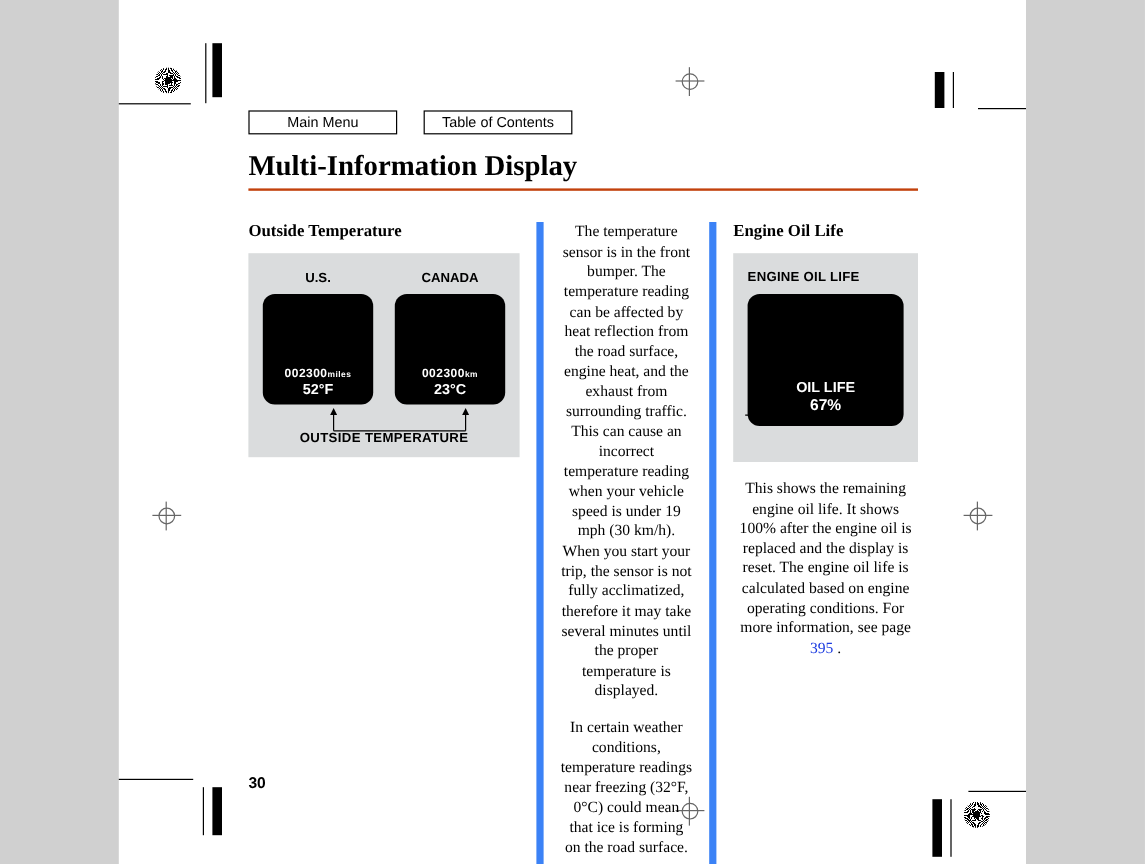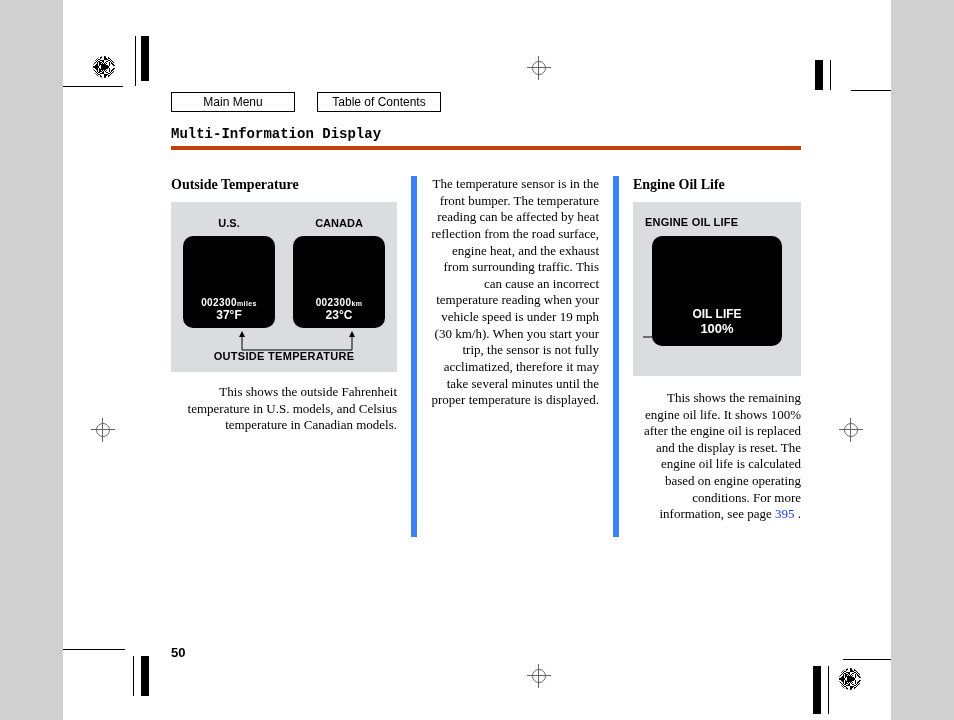--- a/index.html
+++ b/index.html
@@ -4,21 +4,21 @@
 <style>
   :root{
     --ink:#000;
     --link:#1a3ae0;
     --grey-fig:#dadcdd;
     --paper:#fff;
     font-family: "Times New Roman", Georgia, serif;
   }
   html,body{margin:0;padding:0;background:#d0d0d0;}
   .sheet{
-    width:828px;height:720px;background:var(--paper);position:relative;
+    width:756px;height:720px;background:var(--paper);position:relative;
     margin:0 auto;box-sizing:border-box;
   }
 
   
   .sun{position:absolute;width:22px;height:22px;border-radius:50%;
     background:
       radial-gradient(circle at 50% 50%, #000 0 3px, transparent 3px),
       repeating-conic-gradient(#000 0 4deg, transparent 4deg 8deg);
     -webkit-mask:radial-gradient(circle,#000 0 11px, transparent 11px);
   }
@@ -57,27 +57,27 @@
   .cbr .h{width:48px;bottom:60px;right:0}
   .cbr .v{height:48px;bottom:6px;right:62px}
   .cbr .bar{height:48px;bottom:6px;right:70px}
 
   
   .page{
     position:absolute;left:108px;right:90px;top:92px;bottom:60px;
   }
   .nav{display:flex;gap:22px;margin-bottom:14px;font-family:Arial,Helvetica,sans-serif;font-size:12px}
   .nav a{border:1px solid #000;padding:2px 6px;background:#fff;color:#000;text-decoration:none;display:inline-block;min-width:110px;text-align:center}
-  h1{font-size:14px;font-weight:bold;margin:0 0 4px;padding-bottom:4px;border-bottom:4px solid #c2410c;font-family:Liberation Mono, monospace}
+  h1{font-size:24px;font-weight:bold;margin:0 0 4px;padding-bottom:4px;border-bottom:2px solid #c2410c;font-family:Liberation Serif, serif}
   .cols{display:flex;gap:0;margin-top:26px}
   .col{flex:1;padding:0 14px;border-right:6px solid #3b82f6;font-size:13px;line-height:1.28}
   .col:first-child{padding-left:0}
   .col:last-child{padding-right:0;border-right:none}
   h3{font-family:"Times New Roman",serif;font-size:14px;margin:0 0 8px}
-  p{margin:0 0 14px;text-align:right}
+  p{margin:0 0 14px;text-align:center}
   .link{color:var(--link)}
 
   
   .fig{background:var(--grey-fig);padding:14px 12px 10px;margin-bottom:12px;font-family:Arial,Helvetica,sans-serif}
   .fig-row{display:flex;justify-content:center;gap:18px}
   .fig-lbl{font-size:11px;font-weight:bold;text-align:center;margin-bottom:6px}
   .lcd{background:#000;border-radius:10px;width:92px;height:92px;display:flex;flex-direction:column;justify-content:flex-end;align-items:center;color:#fff;padding-bottom:6px;box-sizing:border-box}
   .lcd .odo{font:bold 10px Arial;letter-spacing:.4px;white-space:nowrap}
   .lcd .odo sub{font-size:7px;vertical-align:baseline}
   .lcd .temp{font:bold 12px Arial}
@@ -150,21 +150,21 @@
         <h3>Outside Temperature</h3>
 
         <div class="fig">
           <div class="fig-row">
             <div>
               <div class="fig-lbl">U.S.</div>
               <div class="lcd">
                 <div class="odo">
                   <span>002300</span><sub>miles</sub>
                 </div>
-                <div class="temp">37°F</div>
+                <div class="temp">52°F</div>
               </div>
             </div>
             <div>
               <div class="fig-lbl">CANADA</div>
               <div class="lcd">
                 <div class="odo">
                   <span>002300</span><sub>km</sub>
                 </div>
                 <div class="temp">23°C</div>
               </div>
@@ -178,35 +178,35 @@
                   </marker>
                 </defs>
               <path d="M55 22 L55 6" stroke="#000" stroke-width="1" marker-end="url(#ah)"></path>
               <path d="M55 22 L165 22" stroke="#000" stroke-width="1"></path>
               <path d="M165 22 L165 6" stroke="#000" stroke-width="1" marker-end="url(#ah)"></path>
             </svg>
           </div>
           <div class="fig-caption">OUTSIDE TEMPERATURE</div>
         </div>
 
-        <p>This shows the outside Fahrenheit temperature in U.S. models, and Celsius temperature in Canadian models.</p>
       </div>
 
       <div class="col">
         <p>The temperature sensor is in the front bumper. The temperature reading can be affected by heat reflection from the road surface, engine heat, and the exhaust from surrounding traffic. This can cause an incorrect temperature reading when your vehicle speed is under 19 mph (30 km/h). When you start your trip, the sensor is not fully acclimatized, therefore it may take several minutes until the proper temperature is displayed.</p>
+        <p>In certain weather conditions, temperature readings near freezing (32°F, 0°C) could mean that ice is forming on the road surface.</p>
       </div>
 
       <div class="col">
         <h3>Engine Oil Life</h3>
 
         <div class="fig2">
           <div class="title2">ENGINE OIL LIFE</div>
           <div class="lcd">
             <div class="oil-label">OIL LIFE</div>
-            <div class="oil-val">100%</div>
+            <div class="oil-val">67%</div>
           </div>
           <div class="callout">
             <svg width="60" height="14">
               <defs>
                   <marker id="ah2" markerWidth="6" markerHeight="6" refX="3" refY="3" orient="auto">
                 <path d="M0,0 L6,3 L0,6 Z" fill="#000"></path>
                   </marker>
                 </defs>
               <line x1="0" y1="7" x2="48" y2="7" stroke="#000" stroke-width="1" marker-end="url(#ah2)"></line>
             </svg>
@@ -215,15 +215,15 @@
 
         <p>
           <span>This shows the remaining engine oil life. It shows 100% after the engine oil is replaced and the display is reset. The engine oil life is calculated based on engine operating conditions. For more information, see page </span>
           <span class="link">395</span>
           <span> .</span>
         </p>
       </div>
 
     </div>
 
-    <div class="pagenum">50</div>
+    <div class="pagenum">30</div>
   </div>
 </div>
 
 </body></html>

